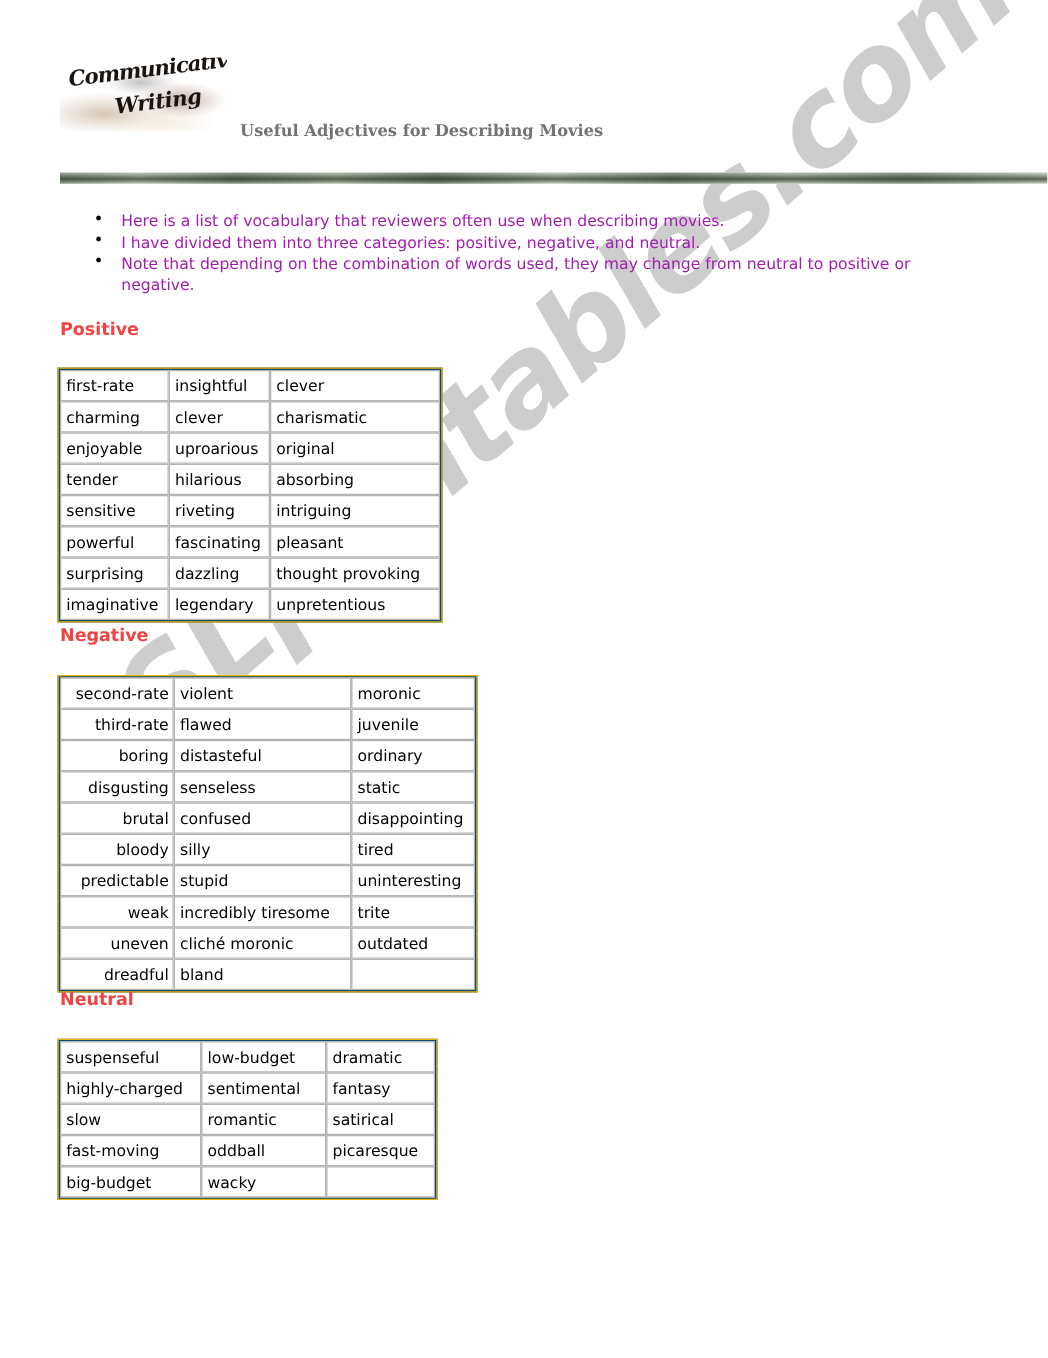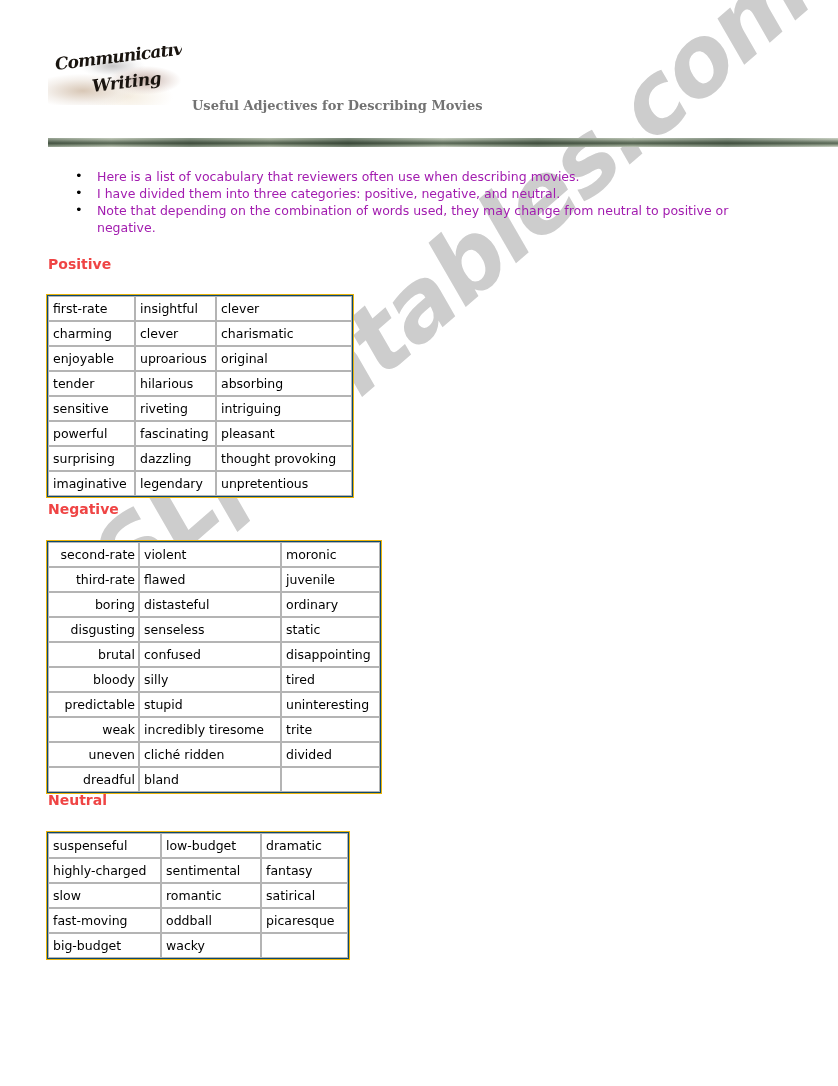--- a/index.html
+++ b/index.html
@@ -324,22 +324,22 @@
           <td class="c1">stupid</td>
           <td class="c2">uninteresting</td>
         </tr>
         <tr>
           <td class="c0">weak</td>
           <td class="c1">incredibly tiresome</td>
           <td class="c2">trite</td>
         </tr>
         <tr>
           <td class="c0">uneven</td>
-          <td class="c1">cliché ridden</td>
-          <td class="c2">divided</td>
+          <td class="c1">cliché moronic</td>
+          <td class="c2">outdated</td>
         </tr>
         <tr>
           <td class="c0">dreadful</td>
           <td class="c1">bland</td>
           <td class="c2"></td>
         </tr>
       </tbody>
     </table>
 
   <div class="section-heading" id="heading-neutral">Neutral</div>

